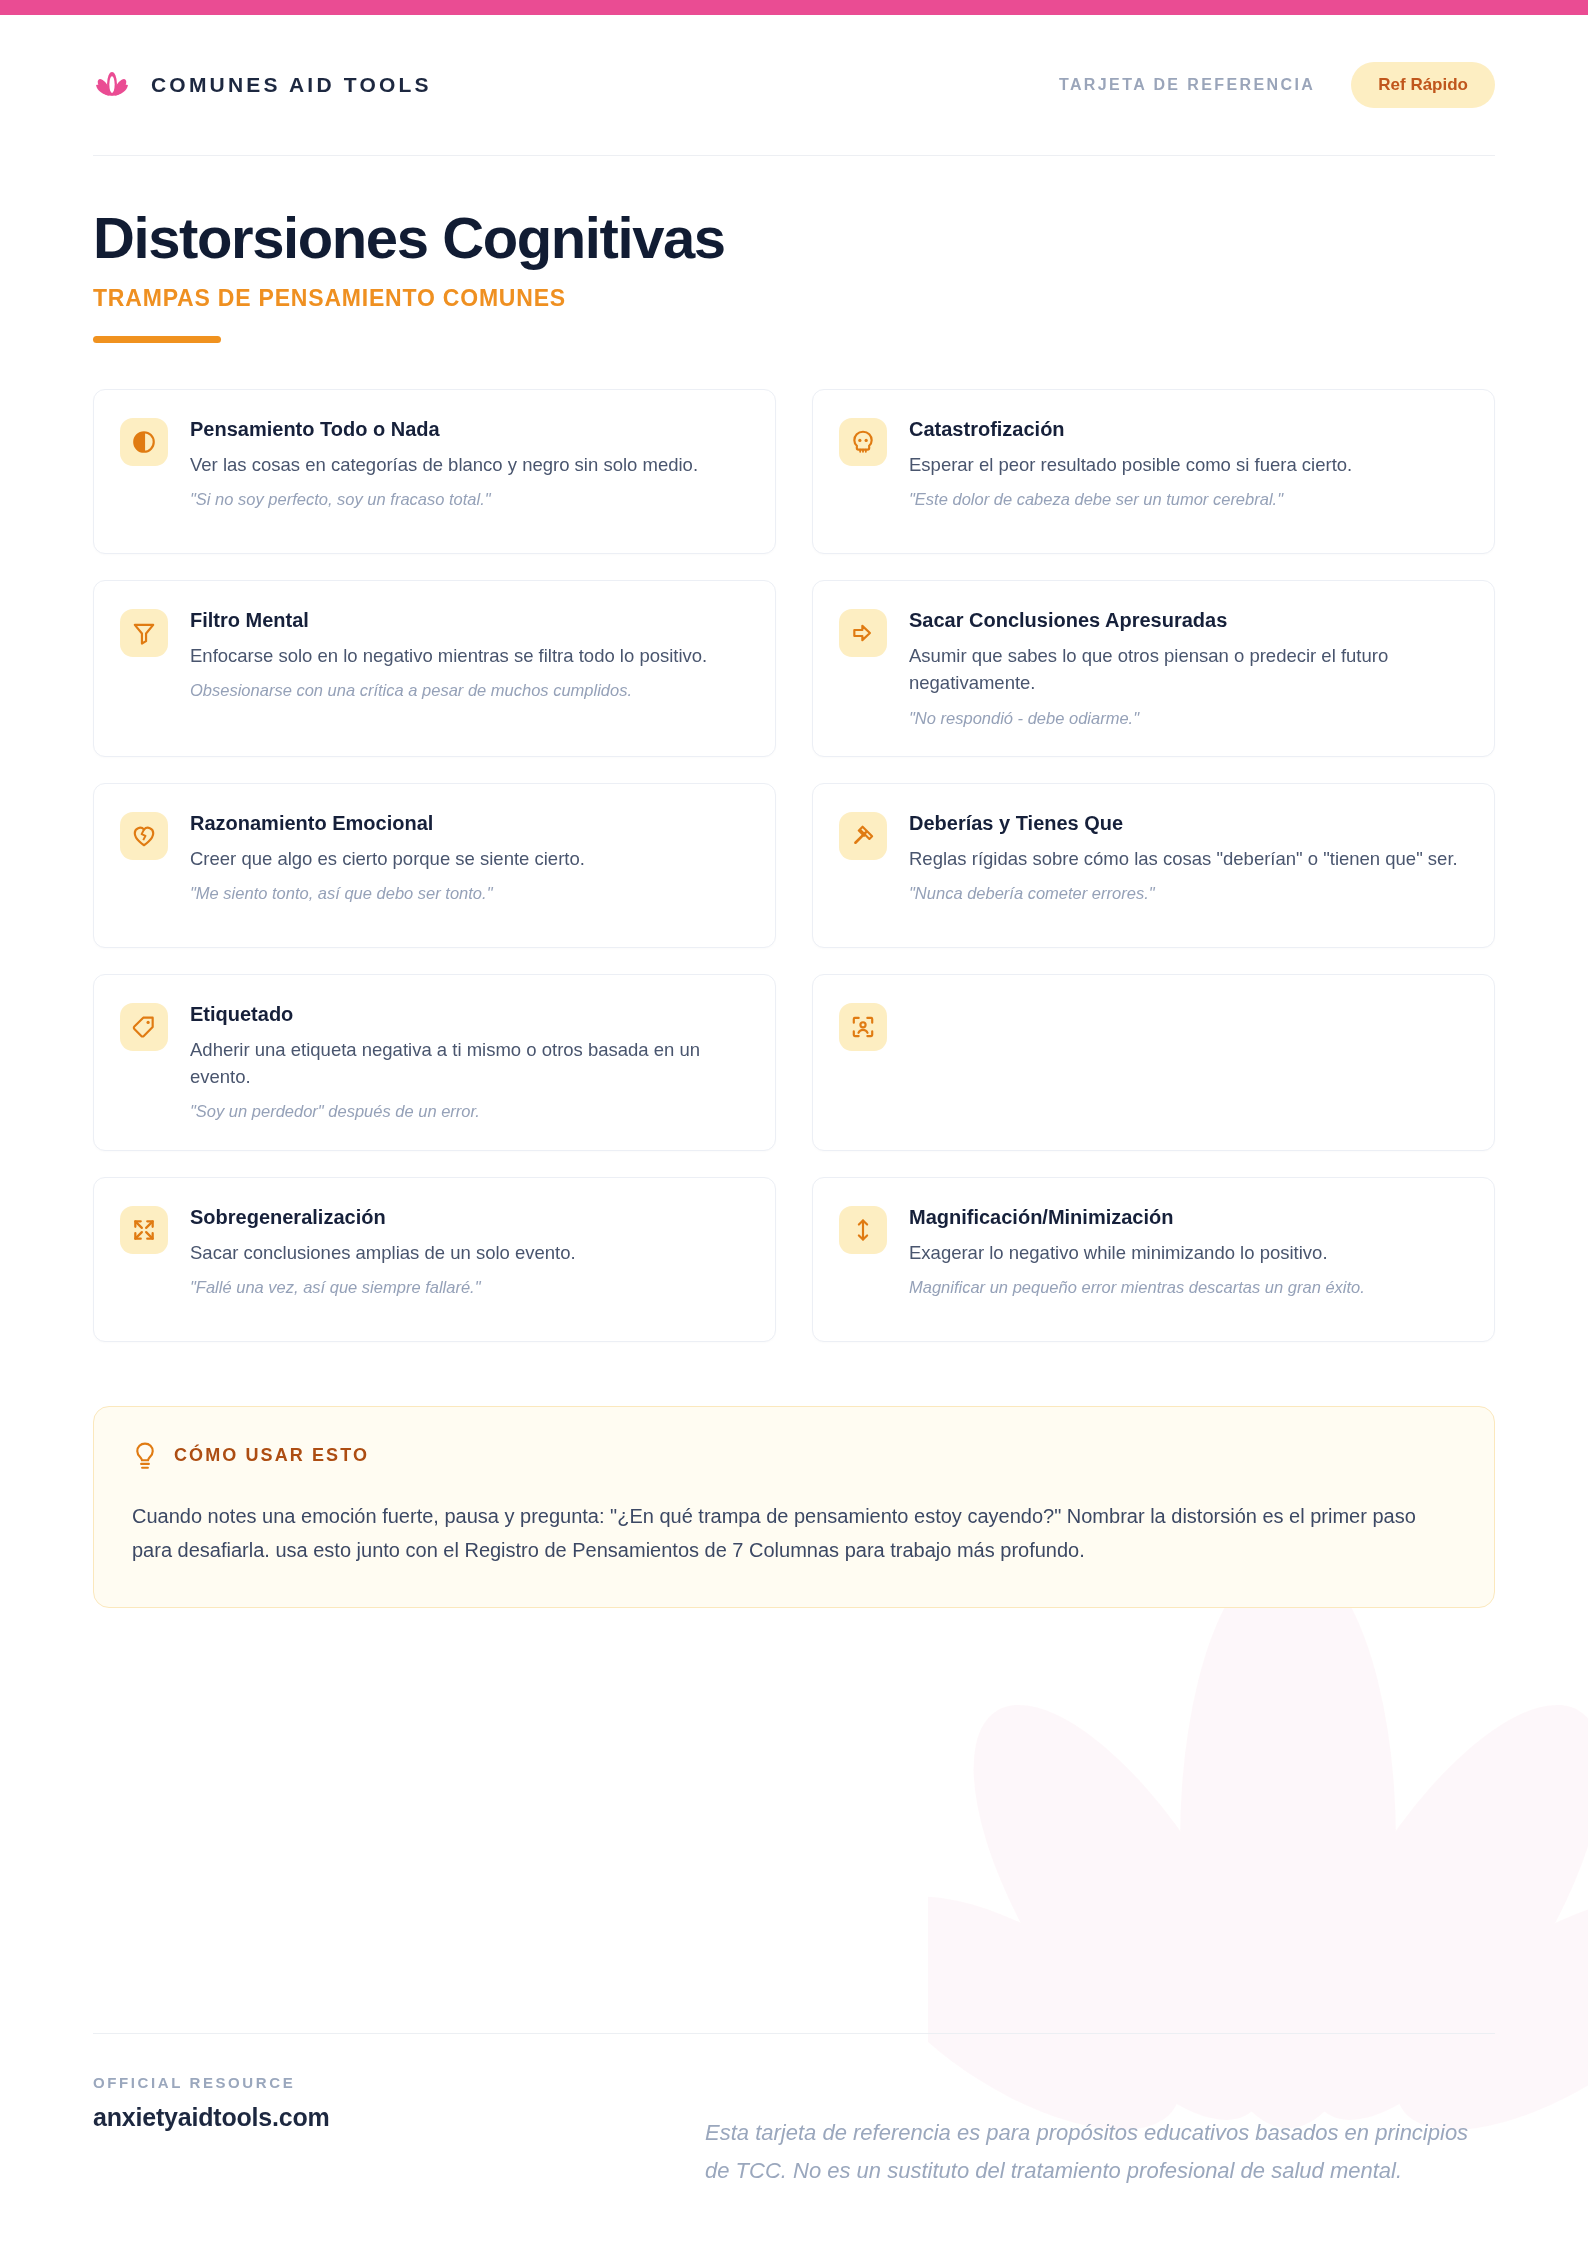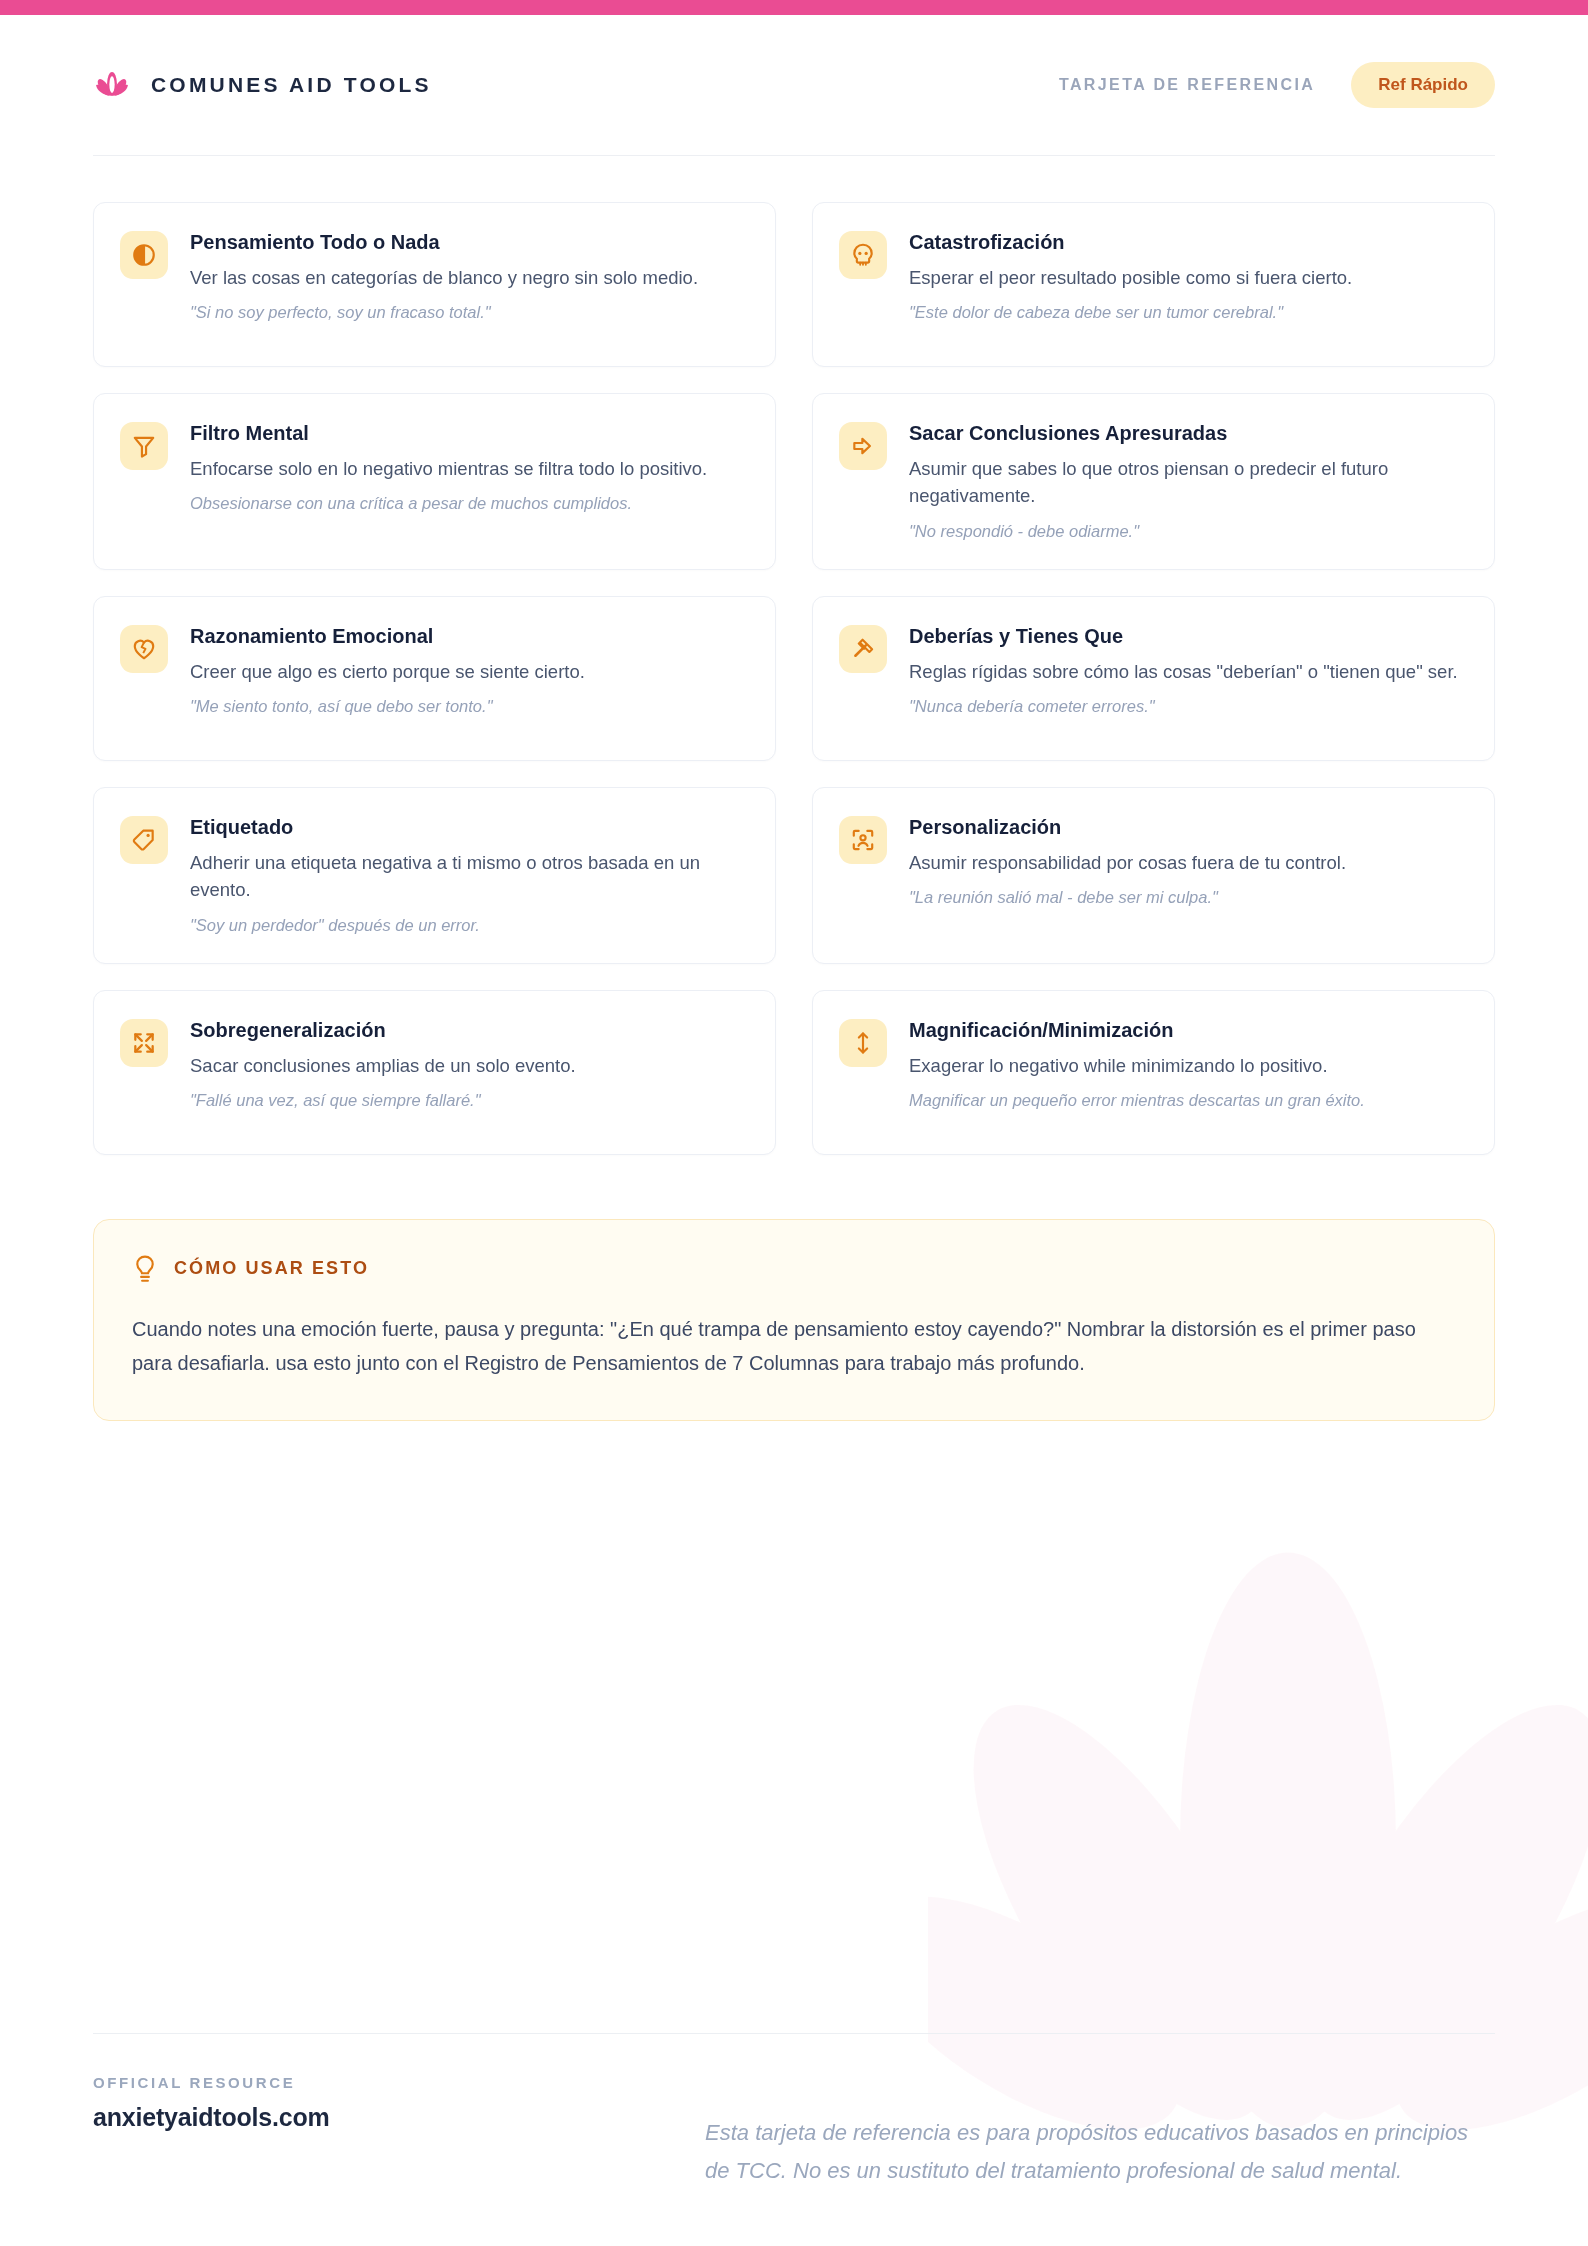--- a/index.html
+++ b/index.html
@@ -189,20 +189,25 @@
       </svg>
       <div class="brand-name">COMUNES AID TOOLS</div>
     </div>
     <div class="header-right">
       <div class="header-kicker">TARJETA DE REFERENCIA</div>
       <div class="badge">Ref Rápido</div>
     </div>
   </div>
   <div class="header-rule"></div>
 
+  <div class="title-block">
+    <h1 class="page-title">Distorsiones Cognitivas</h1>
+    <div class="page-subtitle">TRAMPAS DE PENSAMIENTO COMUNES</div>
+    <div class="title-underline"></div>
+  </div>
 
   <div class="grid" id="card-grid">
       <div class="card">
         <div class="card-icon">
           <svg width="26" height="26" viewBox="0 0 24 24" aria-hidden="true">
             <circle cx="12" cy="12" r="9" fill="none" stroke="#e07b12" stroke-width="2"></circle>
             <path d="M12 3v18" stroke="#e07b12" stroke-width="2"></path>
             <path d="M12 3a9 9 0 0 0 0 18z" fill="#e07b12"></path>
           </svg>
         </div>
@@ -291,25 +296,20 @@
           <div class="card-example">"Soy un perdedor" después de un error.</div>
         </div>
       </div>
       <div class="card">
         <div class="card-icon">
           <svg width="26" height="26" viewBox="0 0 24 24" aria-hidden="true">
             <path d="M3.5 8V4.6a1 1 0 0 1 1-1H8M16 3.6h3.5a1 1 0 0 1 1 1V8M20.5 16v3.4a1 1 0 0 1-1 1H16M8 20.4H4.5a1 1 0 0 1-1-1V16" fill="none" stroke="#e07b12" stroke-width="2" stroke-linecap="round"></path>
             <circle cx="12" cy="10" r="2.4" fill="none" stroke="#e07b12" stroke-width="2"></circle>
             <path d="M7.8 17.4a4.6 4.6 0 0 1 8.4 0" fill="none" stroke="#e07b12" stroke-width="2" stroke-linecap="round"></path>
           </svg>
-        </div>
-        <div class="card-body">
-          <div class="card-title">Personalización</div>
-          <div class="card-desc">Asumir responsabilidad por cosas fuera de tu control.</div>
-          <div class="card-example">"La reunión salió mal - debe ser mi culpa."</div>
         </div>
       </div>
       <div class="card">
         <div class="card-icon">
           <svg width="26" height="26" viewBox="0 0 24 24" aria-hidden="true">
             <path d="M4 9V4h5M20 9V4h-5M4 15v5h5M20 15v5h-5" fill="none" stroke="#e07b12" stroke-width="2.1" stroke-linecap="round" stroke-linejoin="round"></path>
             <path d="M4 4l6 6M20 4l-6 6M4 20l6-6M20 20l-6-6" stroke="#e07b12" stroke-width="2.1" stroke-linecap="round"></path>
           </svg>
         </div>
         <div class="card-body">

